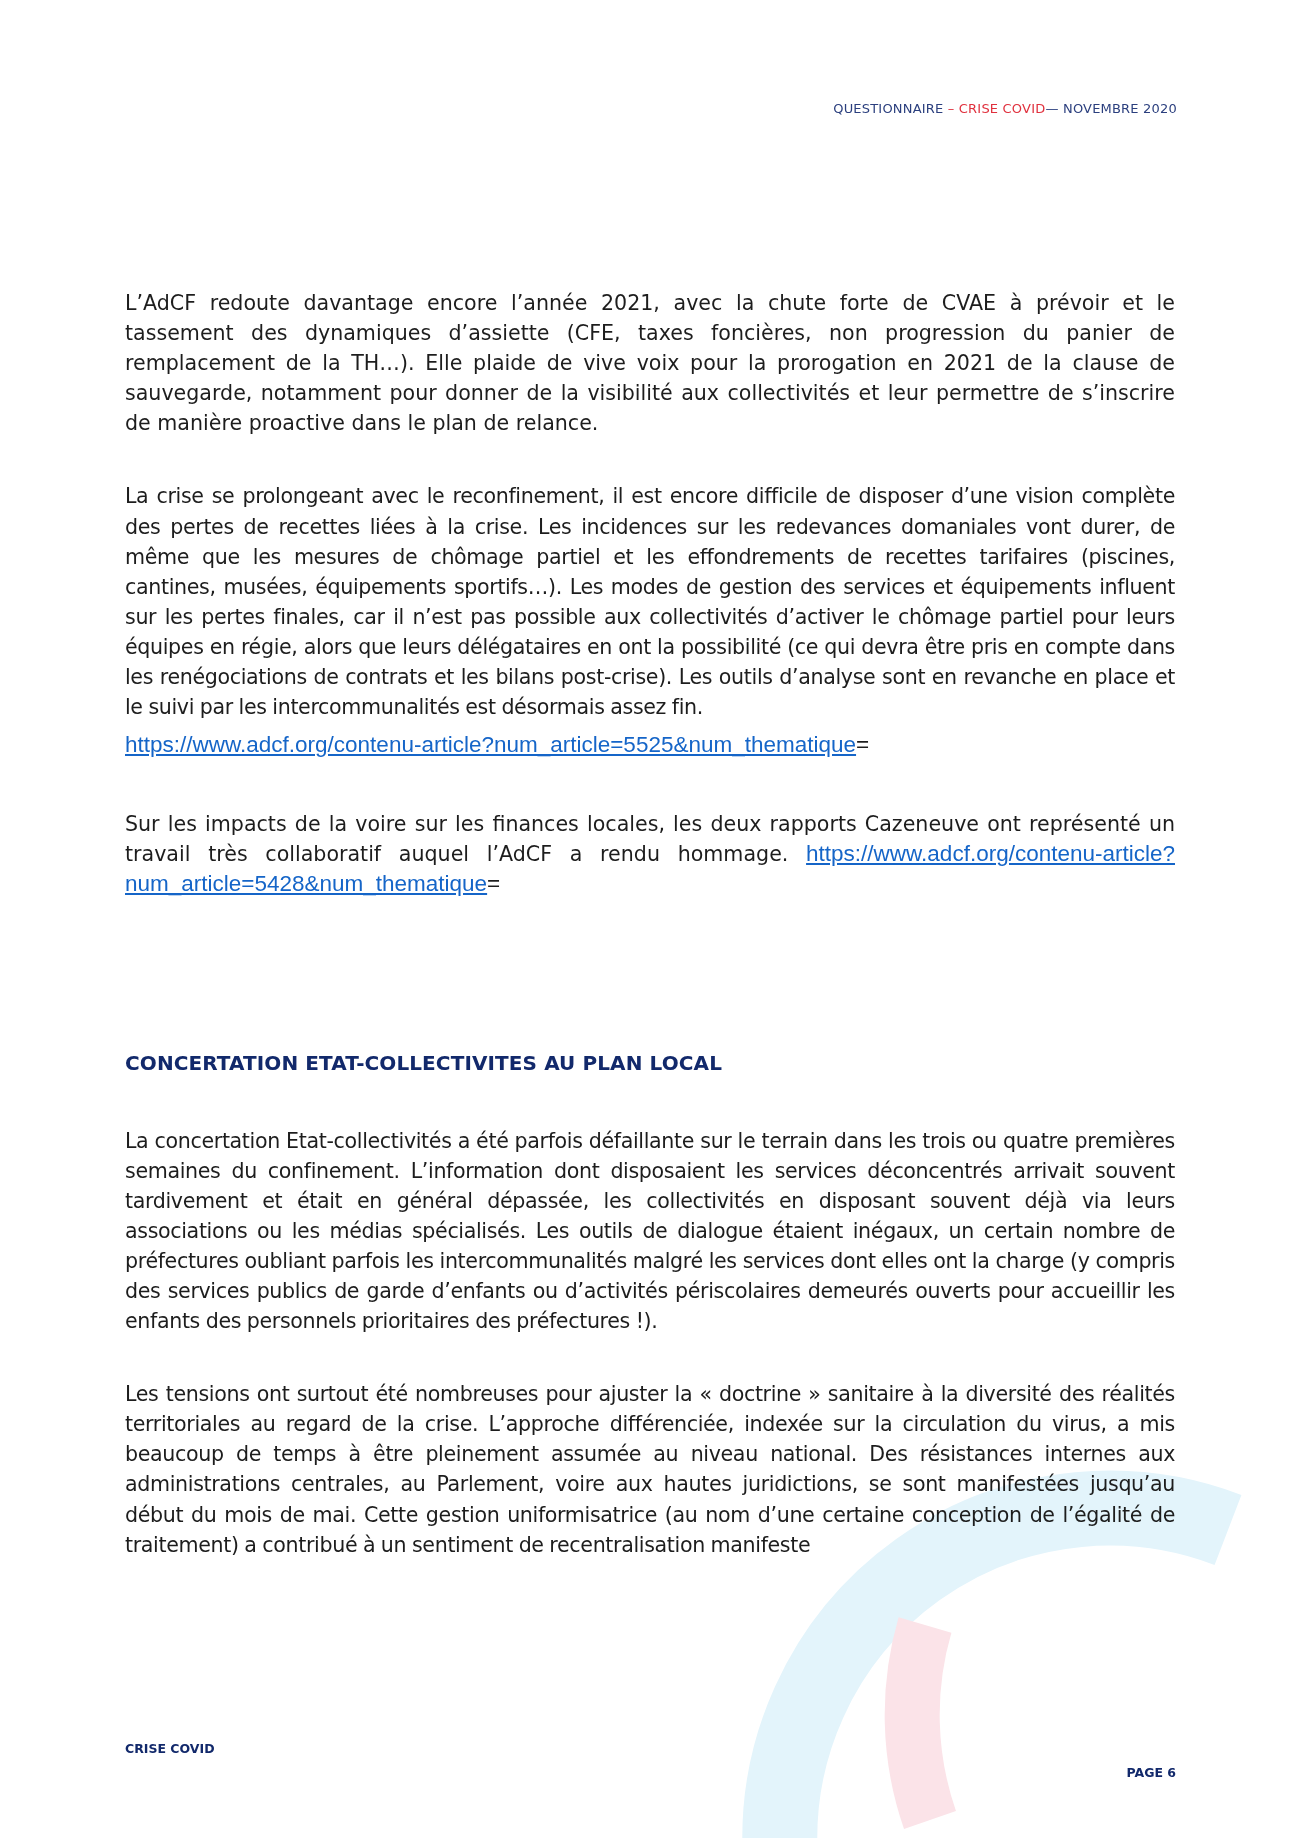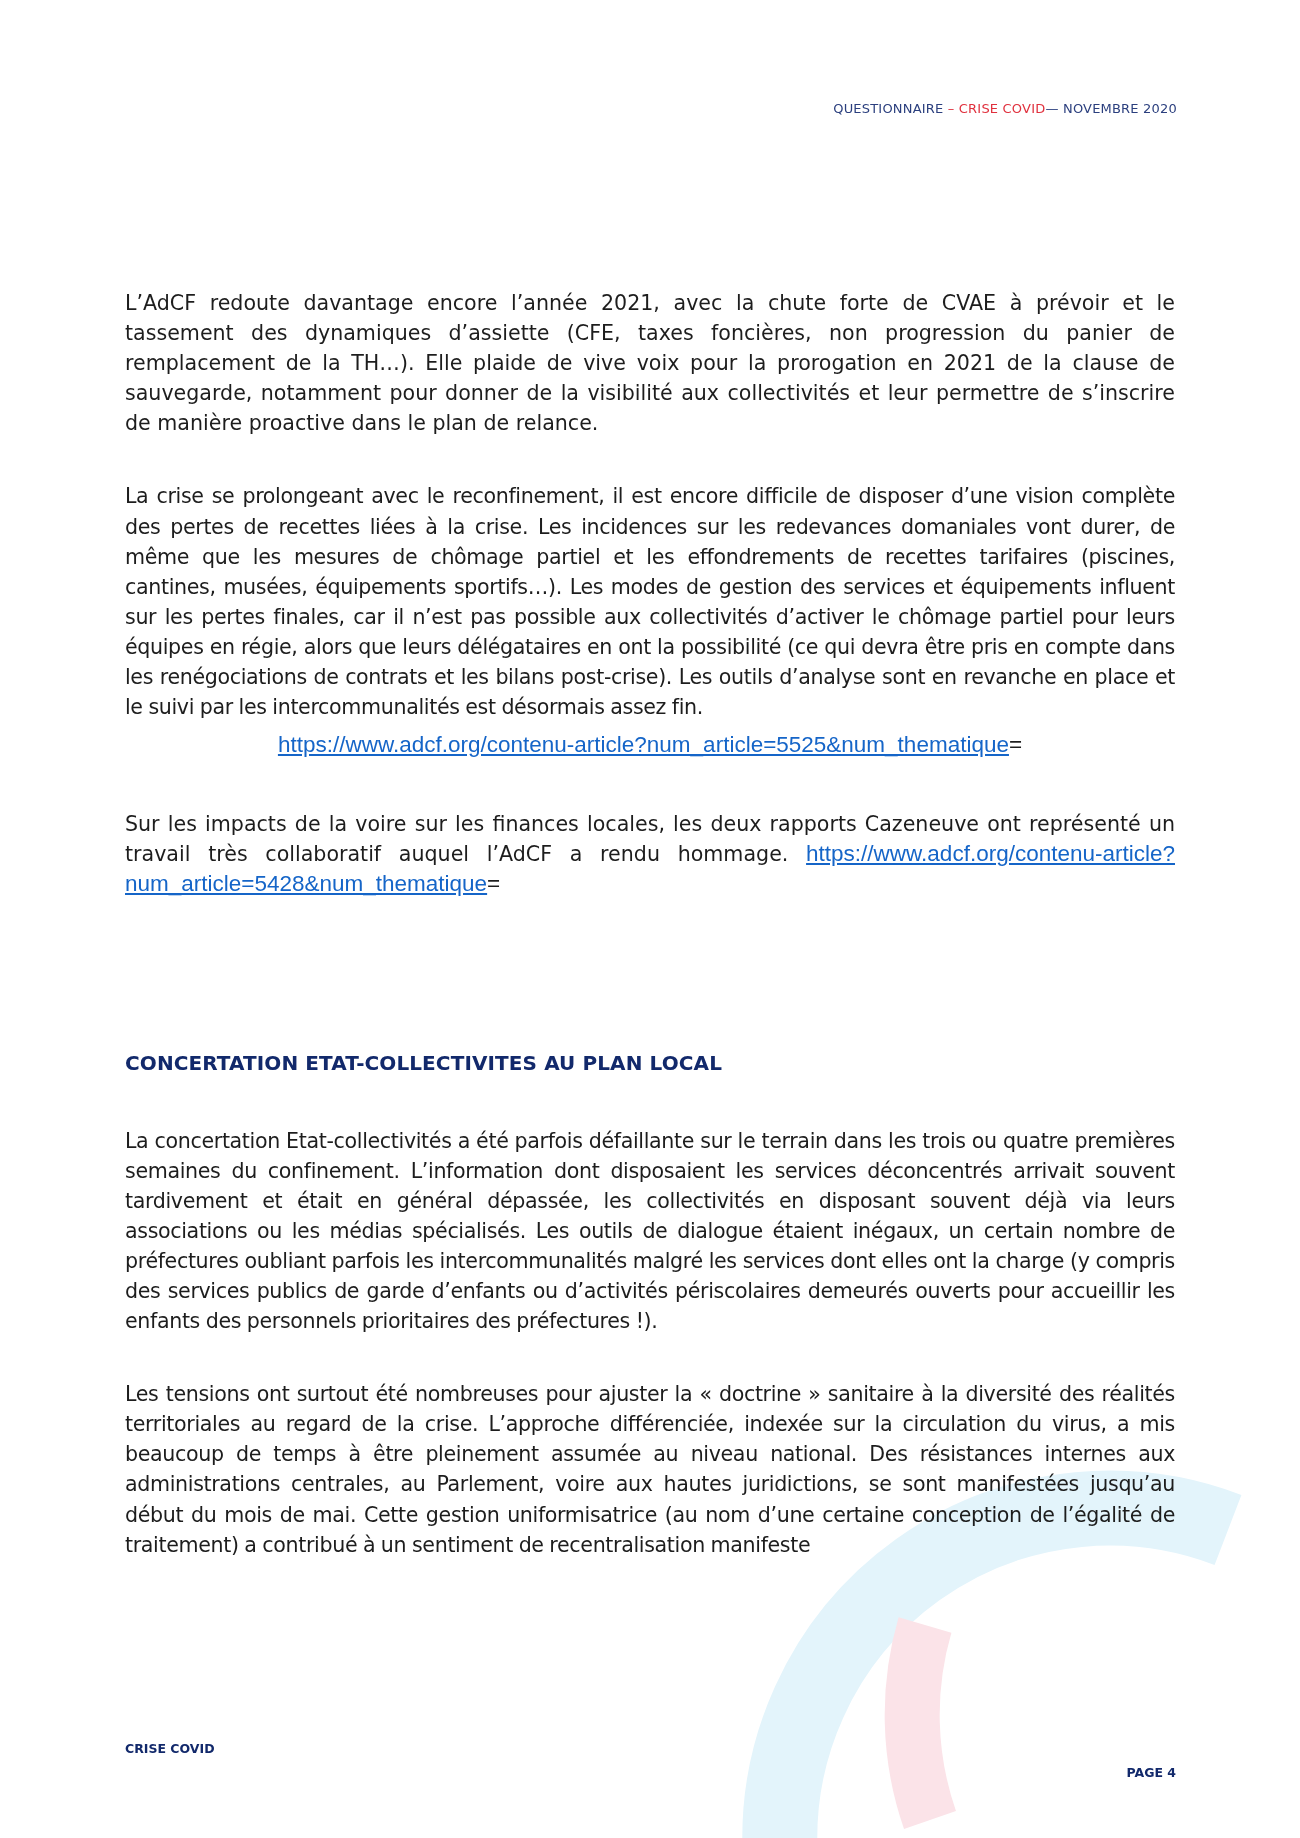--- a/index.html
+++ b/index.html
@@ -5,21 +5,21 @@
     html, body { margin: 0; padding: 0; background: #ffffff; }
     body { width: 1300px; height: 1838px; position: relative; overflow: hidden; font-family: "DejaVu Sans", sans-serif; color: #1a1a1a; }
     .deco { position: absolute; left: 0; top: 0; width: 1300px; height: 1838px; pointer-events: none; z-index: 0; }
     .header { position: absolute; top: 101px; right: 123px; font-size: 13px; letter-spacing: 0.2px; color: #2b3f7e; z-index: 2; }
     .header .red { color: #e0303d; }
     .content { position: absolute; left: 125px; top: 254px; width: 1050px; z-index: 2; margin-top: 34px; }
     p { margin: 0; font-size: 20.6px; line-height: 30.1px; text-align: justify; color: #1d1d1d; }
     p.tight { letter-spacing: -0.35px; word-spacing: -0.5px; }
     a.link { color: #1565c8; text-decoration: underline; font-family: "Liberation Sans", sans-serif; font-size: 22.5px; }
     .eq { color: #1d1d1d; font-family: "Liberation Sans", sans-serif; font-size: 22.5px; }
-    .linkline { margin-top: 8px; line-height: 30px; text-align: center; }
+    .linkline { margin-top: 8px; line-height: 30px; }
     h2 { margin: 0; font-size: 20px; font-weight: bold; color: #12296b; letter-spacing: 0.1px; font-family: "DejaVu Sans", sans-serif; }
     .footer-left { position: absolute; left: 125px; top: 1741px; font-size: 12.5px; font-weight: bold; color: #12296b; z-index: 2; }
     .footer-right { position: absolute; right: 124px; top: 1765px; font-size: 12.5px; font-weight: bold; color: #12296b; z-index: 2; }
   </style>
 </head>
 <body>
 
 <svg class="deco" viewBox="0 0 1300 1838">
   <path d="M 1228 1530 A 330 330 0 0 0 780 1850" fill="none" stroke="#e3f4fb" stroke-width="75"></path>
   <path d="M 925 1625 A 320 320 0 0 0 930 1820" fill="none" stroke="#fbe3e8" stroke-width="55"></path>
@@ -48,13 +48,13 @@
   <h2>CONCERTATION ETAT-COLLECTIVITES AU PLAN LOCAL</h2>
 
   <div style="height:51px"></div>
   <p class="tight">La concertation Etat-collectivités a été parfois défaillante sur le terrain dans les trois ou quatre premières semaines du confinement. L’information dont disposaient les services déconcentrés arrivait souvent tardivement et était en général dépassée, les collectivités en disposant souvent déjà via leurs associations ou les médias spécialisés. Les outils de dialogue étaient inégaux, un certain nombre de préfectures oubliant parfois les intercommunalités malgré les services dont elles ont la charge (y compris des services publics de garde d’enfants ou d’activités périscolaires demeurés ouverts pour accueillir les enfants des personnels prioritaires des préfectures !).</p>
 
   <div style="height:43px"></div>
   <p class="tight">Les tensions ont surtout été nombreuses pour ajuster la « doctrine » sanitaire à la diversité des réalités territoriales au regard de la crise. L’approche différenciée, indexée sur la circulation du virus, a mis beaucoup de temps à être pleinement assumée au niveau national. Des résistances internes aux administrations centrales, au Parlement, voire aux hautes juridictions, se sont manifestées jusqu’au début du mois de mai. Cette gestion uniformisatrice (au nom d’une certaine conception de l’égalité de traitement) a contribué à un sentiment de recentralisation manifeste</p>
 </div>
 
 <div class="footer-left">CRISE COVID</div>
-<div class="footer-right">PAGE 4</div>
+<div class="footer-right">PAGE 6</div>
 
 </body></html>

